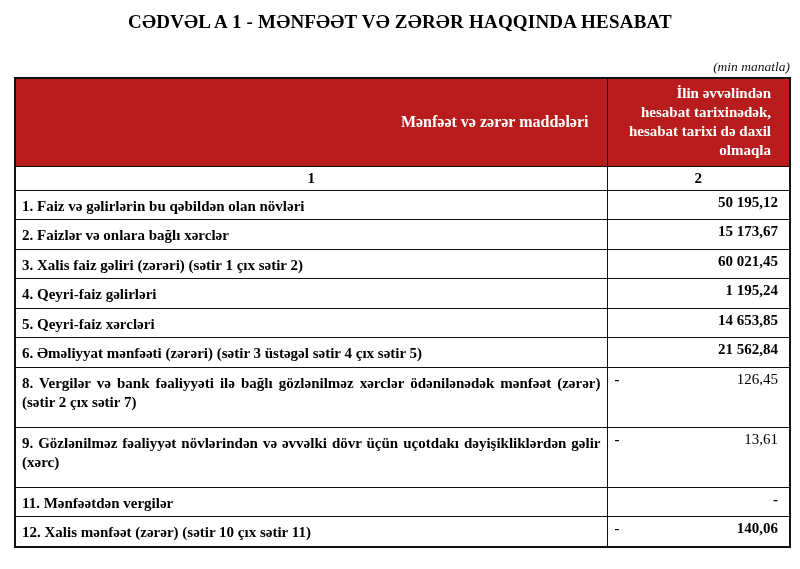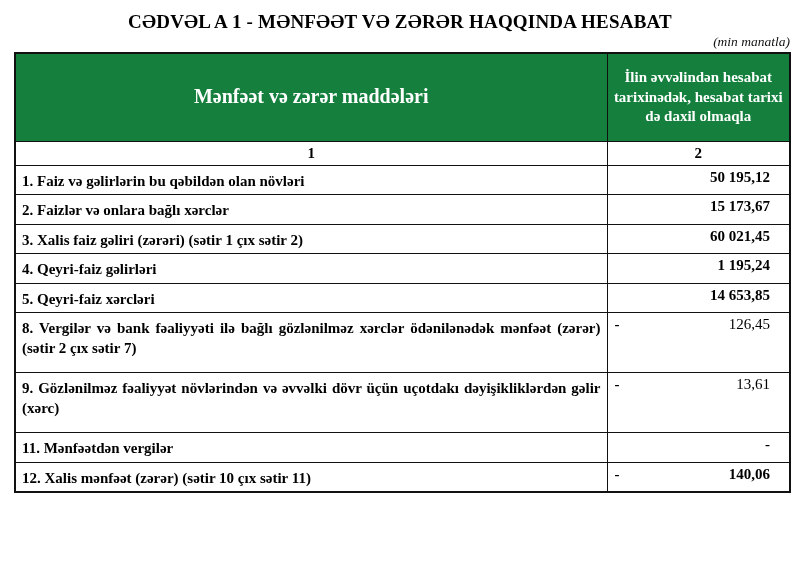--- a/index.html
+++ b/index.html
@@ -14,49 +14,49 @@
   .page-title {
     margin-top: 11px;
     text-align: center;
     font-size: 19px;
     font-weight: bold;
     letter-spacing: 0.2px;
     color: #000000;
   }
 
   .unit-note {
-    margin: 1px 10px 2px 0;
+    margin: 26px 10px 2px 0;
     text-align: right;
     font-style: italic;
     font-size: 13.5px;
     color: #111111;
   }
 
   table.report {
     margin-left: 14px;
     width: 777px;
     border-collapse: collapse;
     table-layout: fixed;
     border: 2px solid #111111;
   }
   table.report td, table.report th {
     border: 1px solid #111111;
   }
 
   th.head-cell {
-    background: #15803d;
+    background: #b91c1c;
     color: #ffffff;
     font-weight: bold;
-    text-align: center;
+    text-align: right;
     vertical-align: middle;
     height: 88px;
-    padding: 2px 5px;
+    padding: 2px 18px;
     line-height: 1.28;
   }
-  th.head-cell.c1 { font-size: 20px; }
+  th.head-cell.c1 { font-size: 16px; }
   th.head-cell.c2 { font-size: 15px; }
 
   td.digit-cell {
     height: 24px;
     text-align: center;
     vertical-align: middle;
     font-weight: bold;
     font-size: 15px;
     border-bottom: 2px solid #111111;
   }
@@ -72,21 +72,21 @@
   td.label-cell.just { text-align: justify; padding-bottom: 14px; }
 
   td.value-cell {
     vertical-align: top;
     font-size: 15px;
   }
   .valwrap {
     display: flex;
     justify-content: space-between;
     align-items: flex-start;
-    padding: 2px 19px 0 7px;
+    padding: 2px 11px 0 7px;
     line-height: 1.3;
   }
   .valwrap .dash { font-weight: bold; }
   .valwrap .num.b { font-weight: bold; }
 </style>
 </head>
 <body>
 
 <div class="page-title">CƏDVƏL A 1 - MƏNFƏƏT VƏ ZƏRƏR HAQQINDA HESABAT</div>
 
@@ -147,20 +147,29 @@
       <tr>
         <td class="label-cell b">5. Qeyri-faiz xərcləri</td>
         <td class="value-cell">
           <div class="valwrap">
             <span class="dash"></span>
             <span class="num b">14 653,85</span>
           </div>
         </td>
       </tr>
       <tr>
+        <td class="label-cell b">6. Əməliyyat mənfəəti (zərəri) (sətir 3 üstəgəl sətir 4 çıx sətir 5)</td>
+        <td class="value-cell">
+          <div class="valwrap">
+            <span class="dash"></span>
+            <span class="num b">21 562,84</span>
+          </div>
+        </td>
+      </tr>
+      <tr>
         <td class="label-cell b just">8. Vergilər və bank fəaliyyəti ilə bağlı gözlənilməz xərclər ödənilənədək mənfəət (zərər) (sətir 2 çıx sətir 7)</td>
         <td class="value-cell">
           <div class="valwrap">
             <span class="dash">-</span>
             <span class="num">126,45</span>
           </div>
         </td>
       </tr>
       <tr>
         <td class="label-cell b just">9. Gözlənilməz fəaliyyət növlərindən və əvvəlki dövr üçün uçotdakı dəyişikliklərdən gəlir (xərc)</td>

